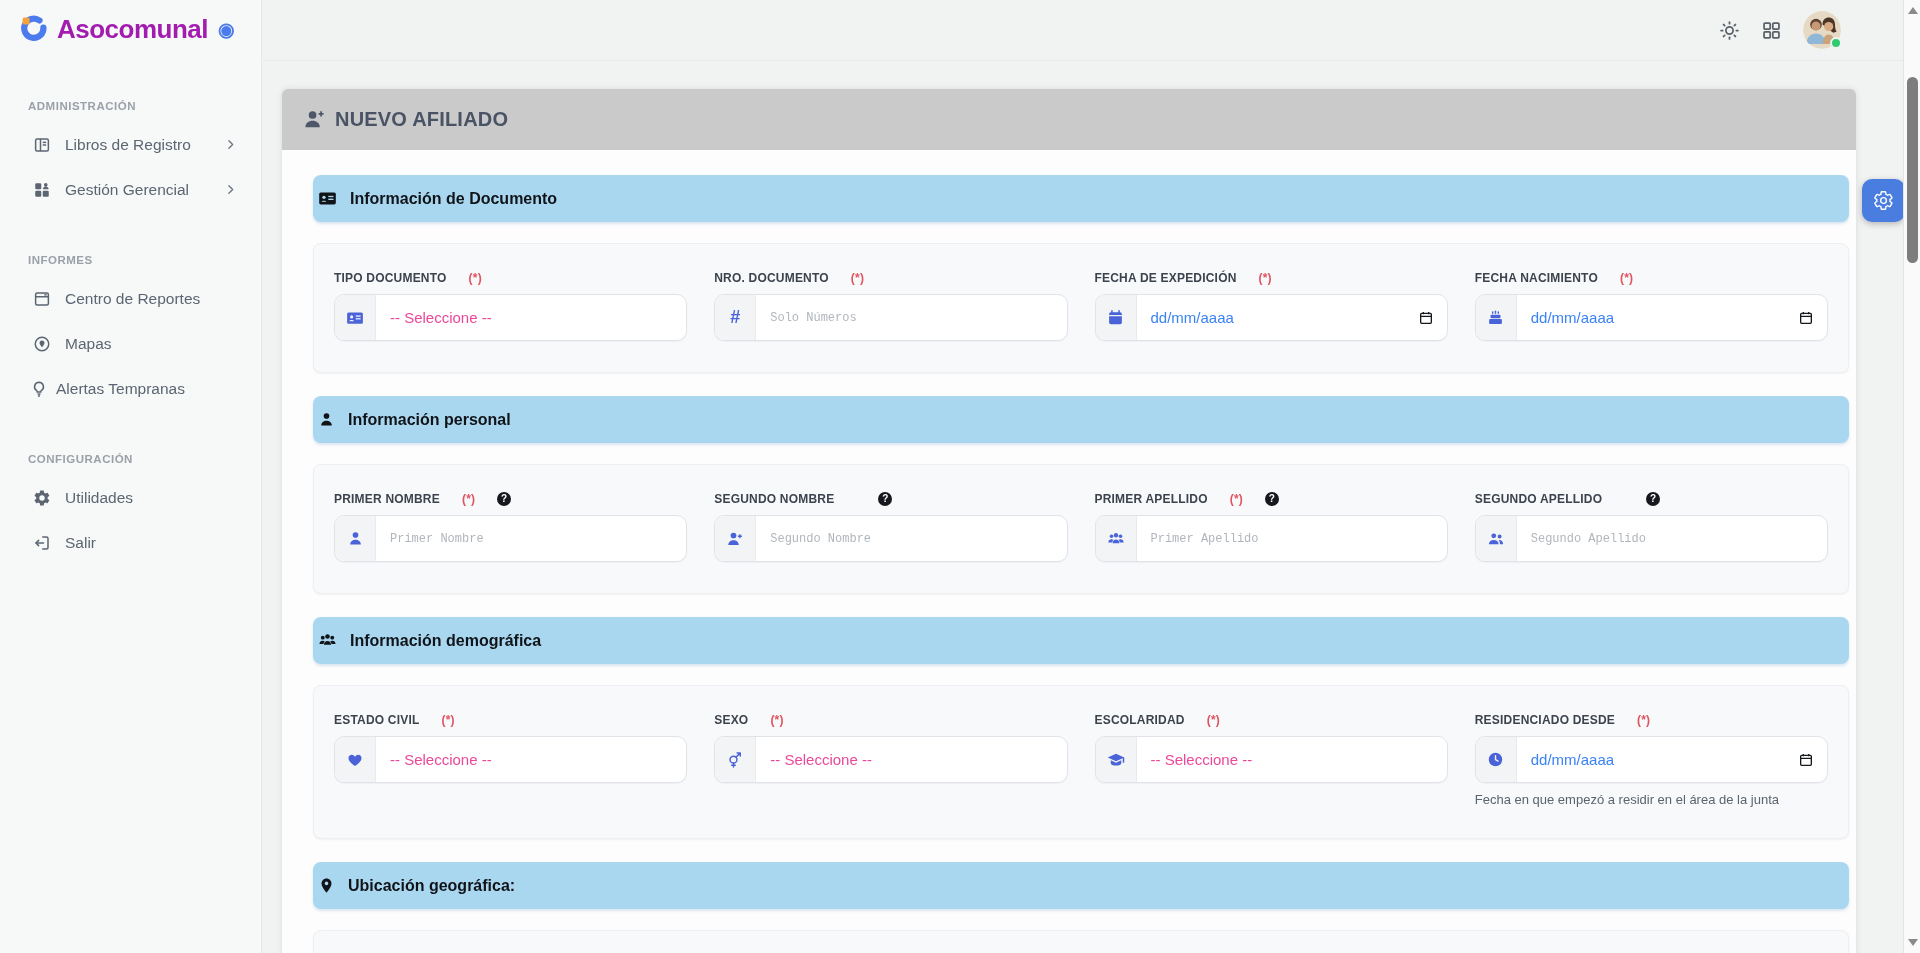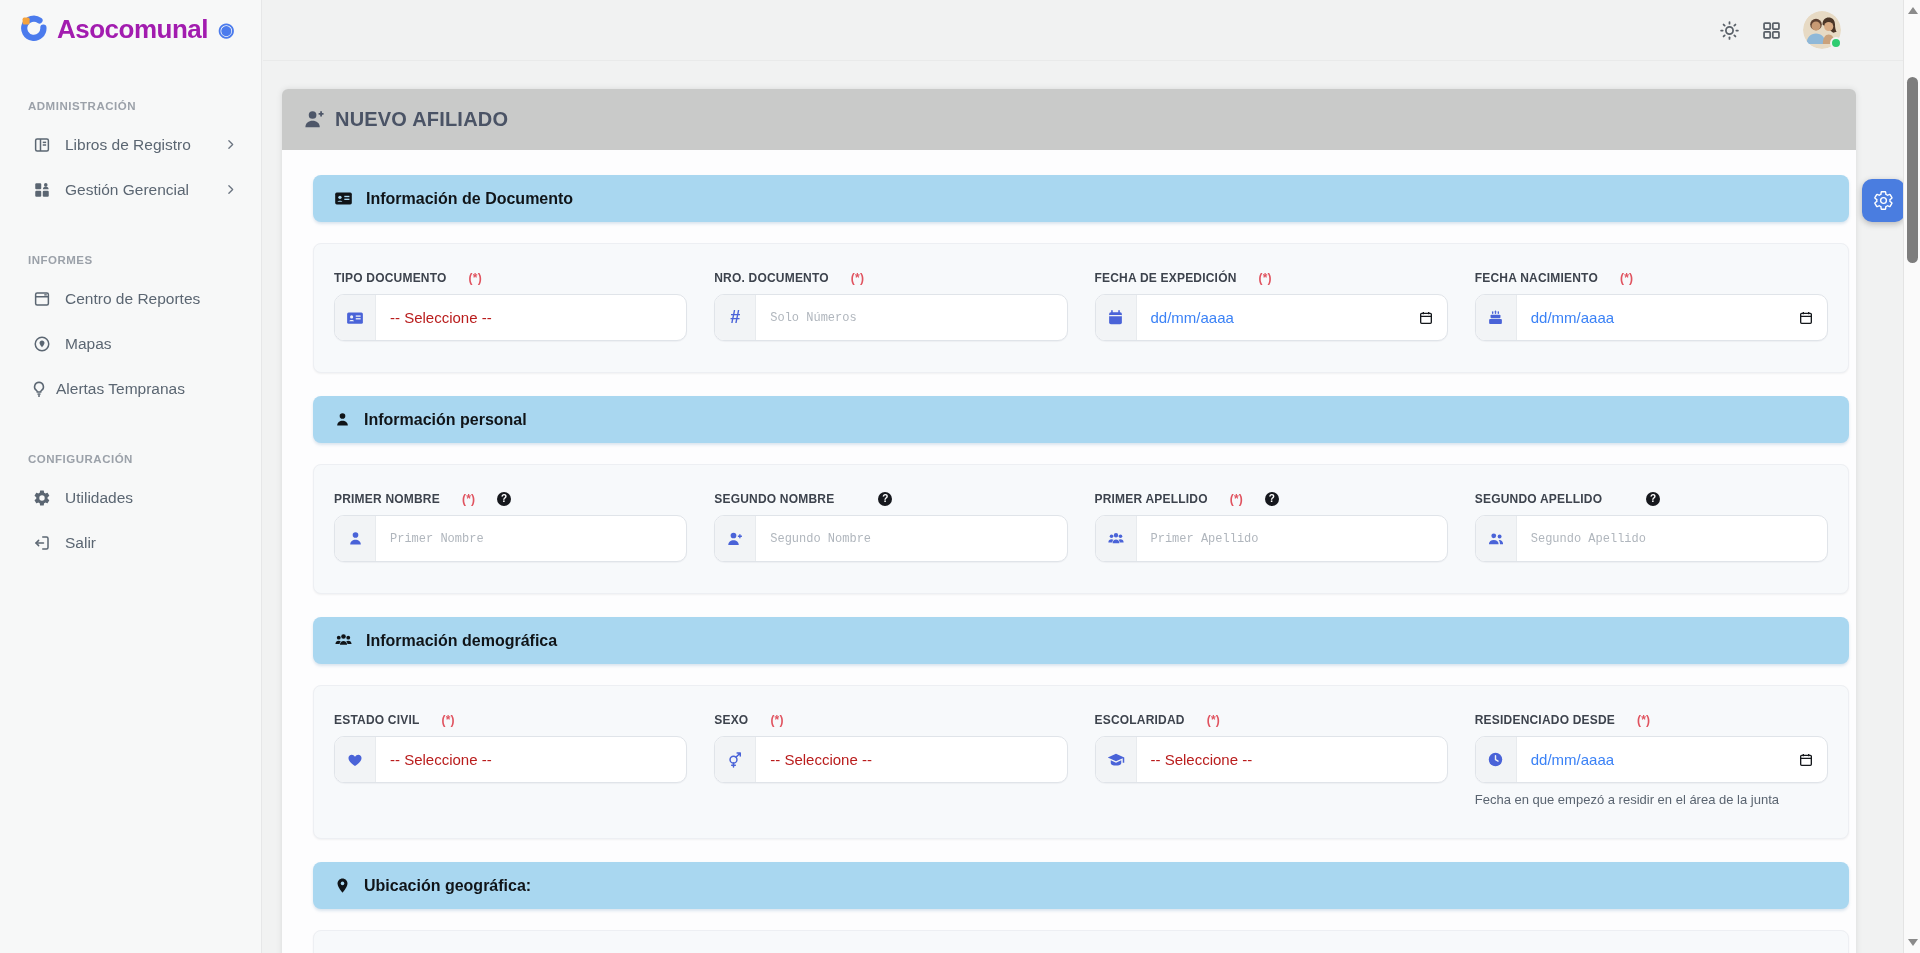--- a/index.html
+++ b/index.html
@@ -56,21 +56,21 @@
     color: #4a5365; font-weight: bold; font-size: 20px; letter-spacing: .2px;
   }
   .page-card-header .hicon { display: inline-flex; color: #4e5769; }
   .page-card-body {
     background: #fdfdfe; border-radius: 0 0 6px 6px;
     padding: 25px 7px 40px 31px; min-height: 880px;
   }
 
   .section-bar {
     height: 47px; background: #a9d7f0; border-radius: 8px;
-    display: flex; align-items: center; gap: 13px; padding: 0 21px;
+    display: flex; align-items: center; gap: 13px; padding: 0 5px;
     font-size: 16px; font-weight: bold; color: #101418;
     box-shadow: 0 2px 3px rgba(120,160,190,0.25); margin-bottom: 21px;
   }
   .section-bar .sicon { display: inline-flex; color: #101418; }
 
   .panel {
     background: #f7f9fb; border: 1px solid #edeff3; border-radius: 8px;
     box-shadow: 0 1px 2px rgba(0,0,0,0.05);
     padding: 27px 20px 31px 20px; margin-bottom: 23px;
   }
@@ -94,21 +94,21 @@
   }
   .addon {
     width: 41px; flex: 0 0 41px; background: #f2f4f6; border-right: 1px solid #e8ebee;
     display: flex; align-items: center; justify-content: center; color: #4a63d8;
   }
   .addon .hash-glyph { font-size: 18px; font-weight: bold; color: #4a63d8; }
   .control {
     flex: 1; display: flex; align-items: center; padding: 0 14px; font-size: 15px;
     position: relative; color: #555d66; min-width: 0;
   }
-  .control.select-text { color: #b91c1c; }
+  .control.select-text { color: #ec4899; }
   .control input {
     width: 100%; border: none; outline: none; background: transparent;
     font-family: Liberation Mono, monospace; font-size: 12px; color: #0f172a;
   }
   .control input::placeholder { color: #b0b6bd; }
   .control .ph { color: #3b82f6; }
   .control .cal-ind { position: absolute; right: 13px; top: 50%; transform: translateY(-50%); color: #15181c; display: inline-flex; }
   .field-helper { margin-top: 9px; font-size: 13px; color: #5a6470; }
 
   .panel-empty { height: 120px; }

